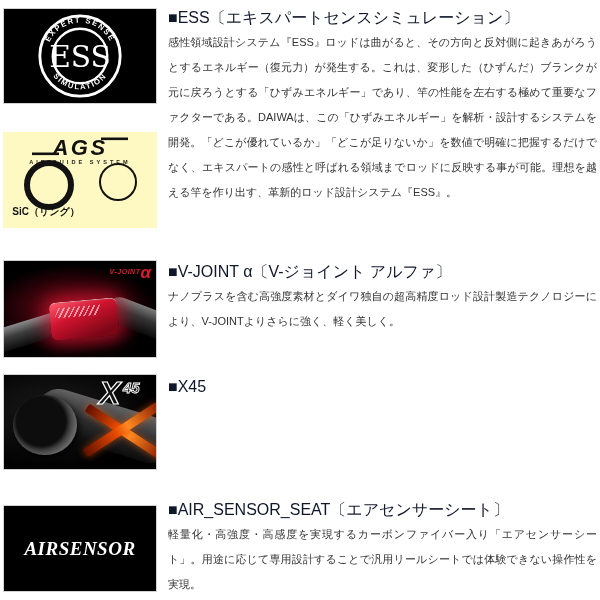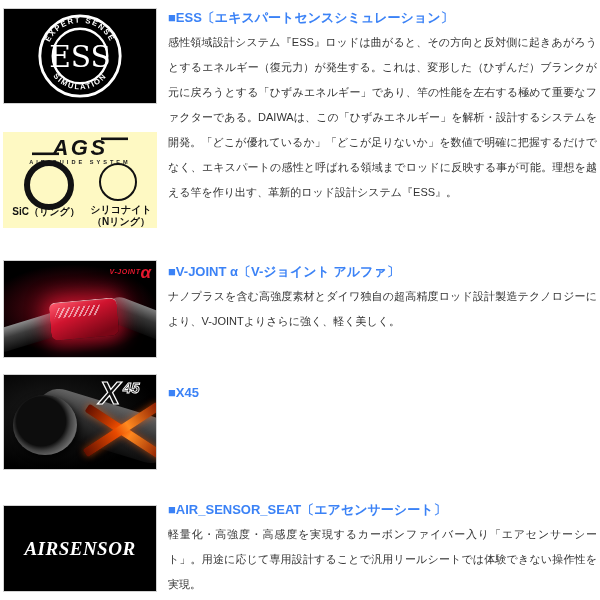--- a/index.html
+++ b/index.html
@@ -52,22 +52,22 @@
   .x45-logo{position:absolute;right:3px;top:1px;}
 
   
   .air-box{top:505px;height:87px;}
   .air-logo{position:absolute;left:0;right:0;top:50%;transform:translateY(-52%);text-align:center;
             color:#fff;font-family:Liberation Serif, serif;font-style:italic;font-weight:bold;
             font-size:19px;letter-spacing:0.5px;white-space:nowrap;}
 
   
   .text-block{position:absolute;left:168px;width:429px;}
-  .t1{top:10px;} .t2{top:138px;} .t3{top:264px;} .t4{top:379px;margin-top:6px;} .t5{top:502px;}
-  .heading{margin:0 0 5px 0;font-size:13px;font-weight:bold;color:#3b82f6;line-height:15px;}
+  .t1{top:10px;} .t2{top:138px;} .t3{top:264px;} .t4{top:379px;} .t5{top:502px;}
+  .heading{margin:0 0 5px 0;font-size:16px;font-weight:normal;color:#0f172a;line-height:15px;}
   .body{margin:0;font-size:11px;line-height:25px;color:#333;text-align:justify;}
 </style>
 </head>
 <body>
 
 <div class="page">
 
   <div class="img-box img-black ess-box">
     <svg width="88" height="88" viewBox="0 0 92 92">
       <defs>
@@ -93,24 +93,20 @@
   <div class="img-box ags-box">
     <svg class="ags-logo" width="120" height="32" viewBox="0 0 120 32">
       <rect x="12" y="19.5" width="27" height="2.6" fill="#121212"></rect>
       <rect x="81" y="4.5" width="27" height="2.6" fill="#121212"></rect>
       <text x="60" y="22" text-anchor="middle" font-size="22" font-weight="bold" font-style="italic" letter-spacing="2.5" fill="#121212">AGS</text>
       <text x="60" y="30.5" text-anchor="middle" font-size="5.6" letter-spacing="3" font-weight="bold" fill="#222222">AIR GUIDE SYSTEM</text>
     </svg>
     <div class="ring-left"></div>
     <div class="ring-right"></div>
     <div class="ring-label label-left">SiC（リング）</div>
-    <div class="ring-label label-right">
-      <div>シリコナイト</div>
-      <div>（Nリング）</div>
-    </div>
   </div>
   <div class="text-block t2">
   </div>
 
   <div class="img-box img-black vjoint-box">
     <div class="vj-glow"></div>
     <div class="rod-left"></div>
     <div class="rod-right"></div>
     <div class="vj-joint">
       <div class="vj-stripes"></div>

